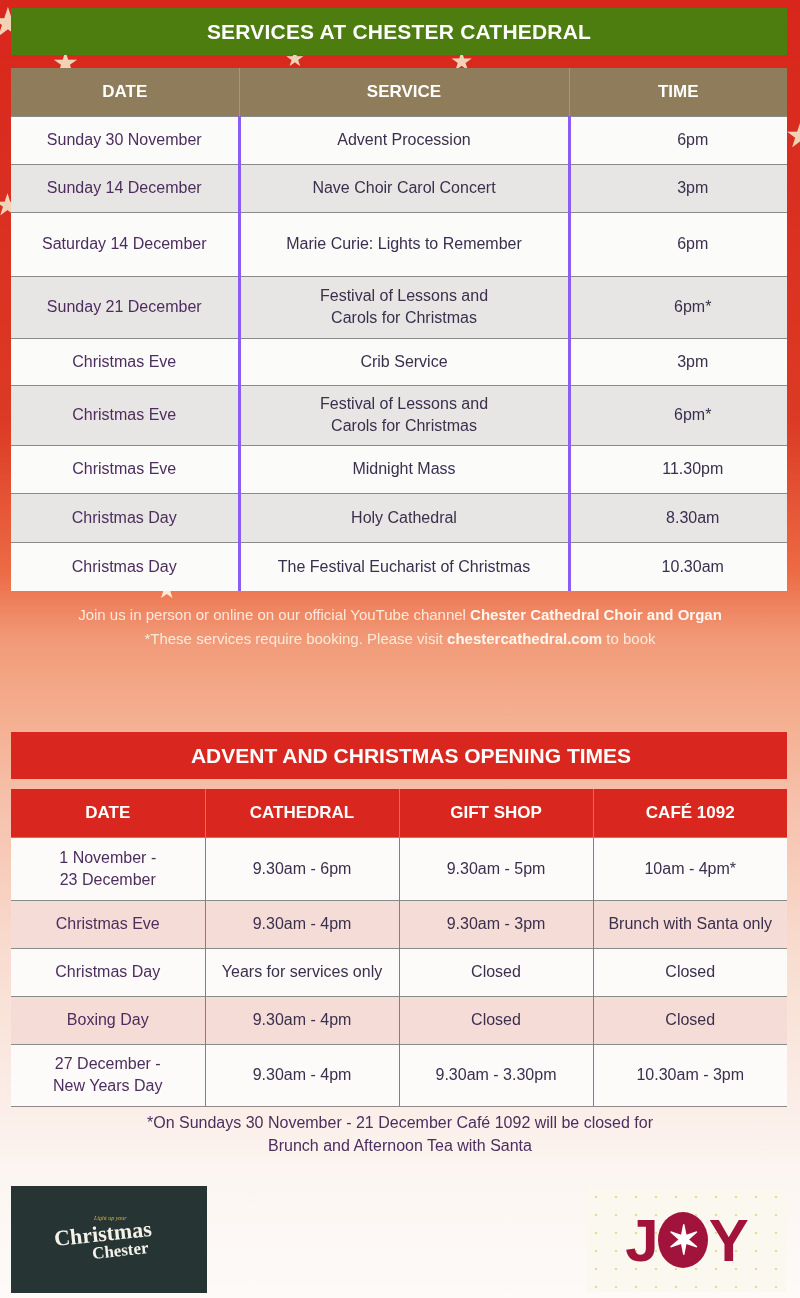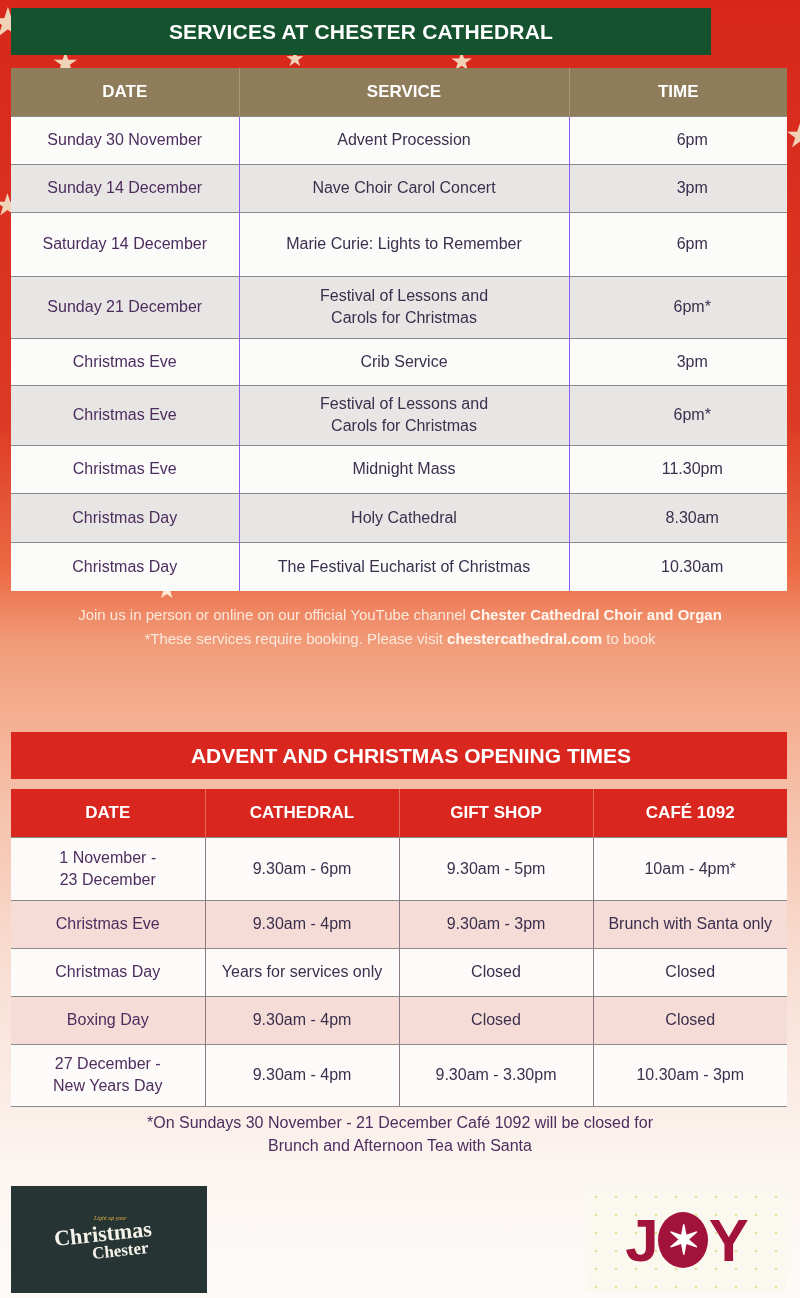--- a/index.html
+++ b/index.html
@@ -16,38 +16,38 @@
     position: absolute;
     color: #f3e6c8;
     font-size: 40px;
     line-height: 1;
     opacity: 0.9;
     pointer-events: none;
   }
 
   
   .svc-title {
-    position: absolute; left: 11px; top: 8px; width: 700px; height: 47px;
-    background: #14532d;
+    position: absolute; left: 11px; top: 8px; width: 776px; height: 47px;
+    background: #4d7c0f;
     color: #fff; font-weight: bold; font-size: 21px;
     display: flex; align-items: center; justify-content: center;
     letter-spacing: 0.2px;
   }
   .svc-table {
     position: absolute; left: 11px; top: 68px; width: 776px;
     border-collapse: collapse;
   }
   .svc-table th {
     background: #8e7c5a; color: #fff; font-weight: bold; font-size: 17px;
     height: 48px; text-align: center; border-right: 1px solid #a89674;
   }
   .svc-table th:last-child { border-right: none; }
   .svc-table td {
     text-align: center; font-size: 16px; color: #3a2f4d;
-    border-right: 1px solid #8b5cf6; border-top: 1px solid #8a8a8a;
+    border-right: 3px solid #8b5cf6; border-top: 1px solid #8a8a8a;
     line-height: 22px;
   }
   .svc-table td:last-child { border-right: none; padding-left: 28px; }
   .svc-table td.date { color: #4d2d5e; }
   .svc-table tr.odd td { background: #fbfbfa; }
   .svc-table tr.even td { background: #e8e6e4; }
   .col-date { width: 228px; }
   .col-service { width: 330px; }
   .col-time { width: 218px; }
 

